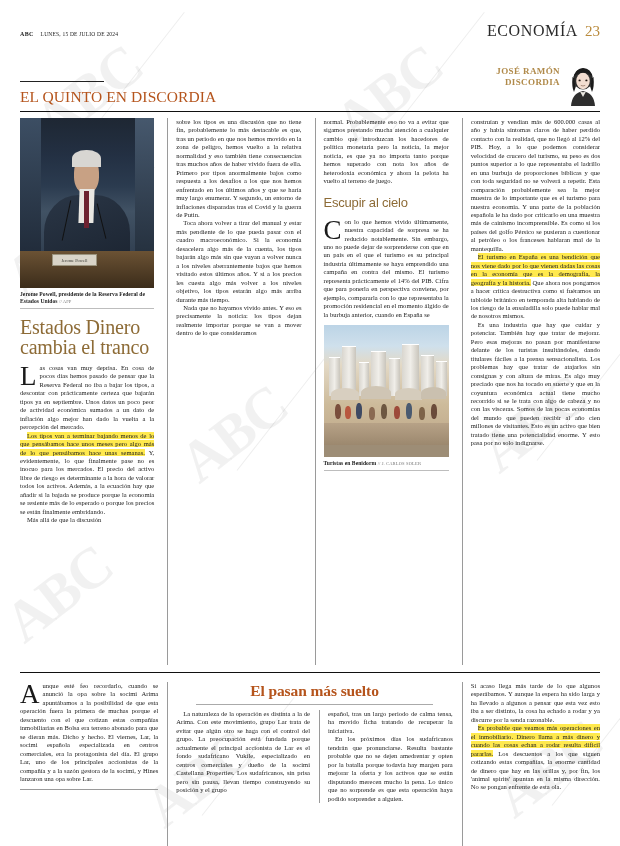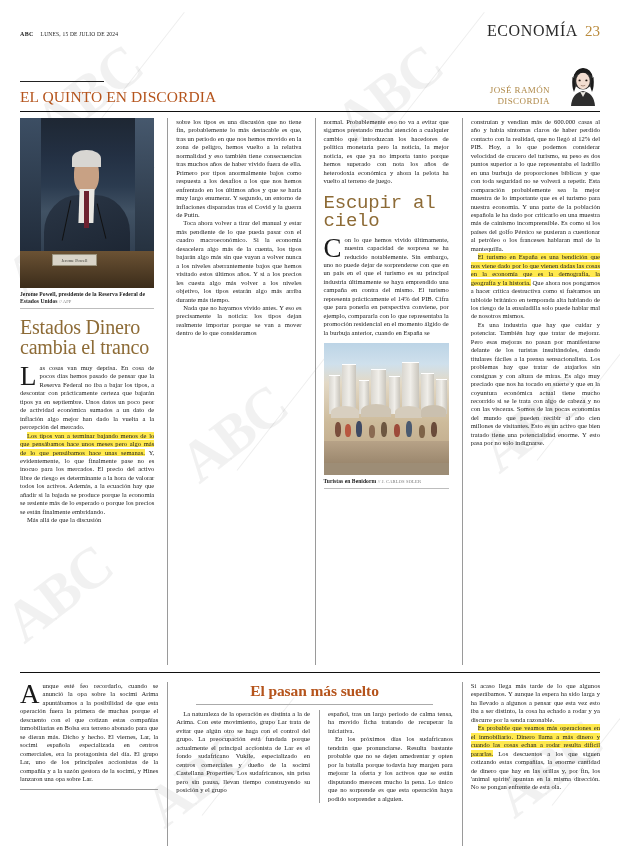--- a/index.html
+++ b/index.html
@@ -30,21 +30,21 @@
   .mh-section { font-size: 16px; letter-spacing: .6px; color: #2a2a2a; }
   .mh-page { font-size: 15px; color: #b98a3c; }
 
   
   .band { margin-top: 26px; position: relative; display: flex;
           align-items: flex-end; justify-content: space-between; }
   .band-left { }
   .band-rule { width: 84px; height: 1px; background: #222; margin-bottom: 6px; }
   .kicker { font-family: "Liberation Serif", serif; font-weight: normal;
             font-size: 15.5px; color: #b5541c; letter-spacing: .1px; }
-  .band-right { display: flex; align-items: flex-end; gap: 16px; }
+  .band-right { display: flex; gap: 6px; font-weight: bold; }
   .author { text-align: right; font-size: 9px; line-height: 10.5px;
             color: #b08a4a; letter-spacing: .4px; }
   .avatar { width: 34px; height: 40px; position: relative; overflow: hidden; }
   .avatar svg { display: block; }
 
   .hr-main { border-top: 1.6px solid #111; margin-top: 5px; }
 
   
   .grid { display: grid; grid-template-columns: 1fr 1fr 1fr 1fr; column-gap: 9px;
           margin-top: 6px; height: 547px; }
@@ -57,22 +57,22 @@
   .photo-main { height: 170px; }
   .caption { font-size: 5.6px; font-weight: bold; line-height: 7px;
              padding-top: 3px; letter-spacing: .05px; }
   .caption .credit { font-weight: normal; font-size: 4.6px; color: #777;
                      letter-spacing: .1px; }
   .cap-rule { border-top: .7px solid #bdbdbd; margin-top: 3px; }
 
   h1.headline { font-family: "Liberation Serif", serif; font-weight: normal;
                 font-size: 20px; line-height: 20px; color: #8d6b36;
                 margin: 8px 0 7px 0; letter-spacing: -.2px; }
-  h2.subhead { font-family: Liberation Mono, monospace; font-weight: normal;
-               font-size: 19px; line-height: 18px; color: #8d6b36;
+  h2.subhead { font-family: Liberation Sans, sans-serif; font-weight: normal;
+               font-size: 13px; line-height: 18px; color: #8d6b36;
                margin: 8px 0 6px 0; letter-spacing: -.2px; }
 
   p.body { font-size: 6.55px; line-height: 8.45px; text-align: justify;
            text-justify: inter-word; hyphens: auto; letter-spacing: .01px; }
   p.body + p.body { text-indent: 7px; }
   .hl { background: #ffe94e; }
 
   .dropcap::first-letter {
     float: left; font-size: 27px; line-height: 20px; padding: 2px 3px 0 0;
     font-family: "Liberation Serif", serif; font-weight: normal;

